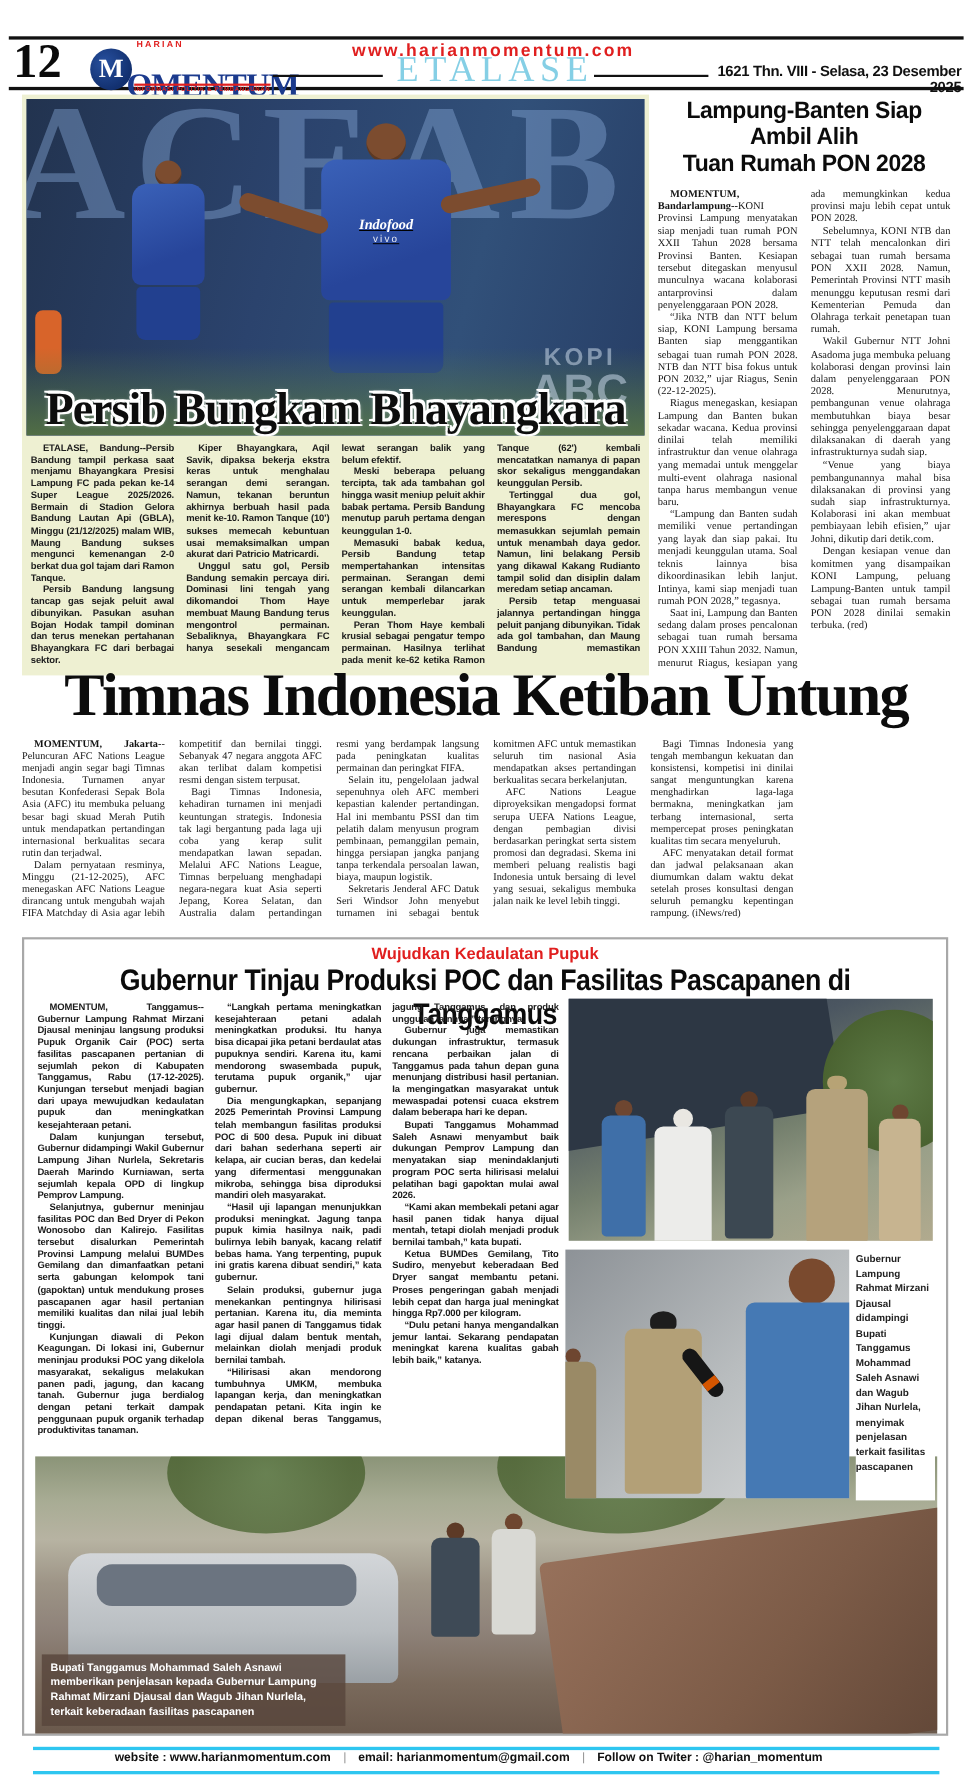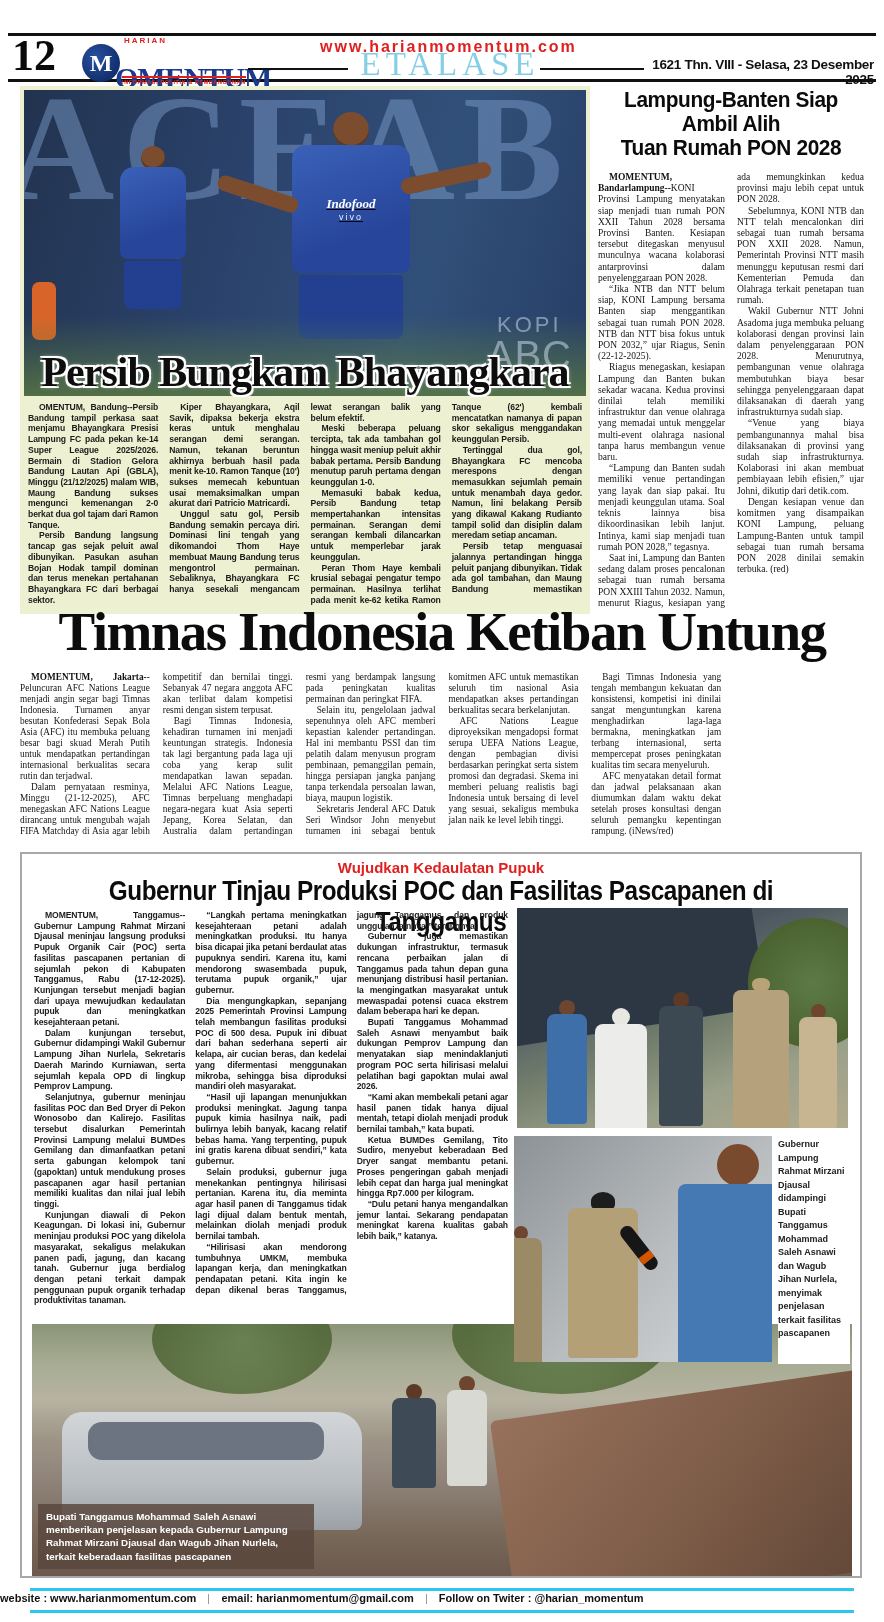--- a/index.html
+++ b/index.html
@@ -24,21 +24,21 @@
   .serifbody { font-family: "Liberation Serif", serif; font-size: 9.5px; line-height: 11.2px; color: #131313; text-align: justify; overflow: hidden; column-fill: auto; }
   .sansbody { font-family: "Liberation Sans", sans-serif; font-size: 8.6px; line-height: 10.7px; font-weight: 700; color: #1c1c1c; letter-spacing: -.1px; text-align: justify; overflow: hidden; column-fill: auto; }
   .serifbody p, .sansbody p { margin: 0; text-indent: 11px; }
   .dateline { font-weight: 700; }
 
   
   .persib-block { position: absolute; left: 20px; top: 86px; width: 570px; height: 528px; background: #eef0d2; }
   .persib-photo { position: absolute; left: 4px; top: 4px; width: 562px; height: 306px; overflow: hidden; background: linear-gradient(105deg, #22334f, #2b436d 40%, #315079 70%, #273e66); }
   .ghost-letters { position: absolute; left: -18px; top: -28px; width: 620px; font-family: "Liberation Serif", serif; font-weight: 900; font-size: 150px; letter-spacing: 8px; color: rgba(130, 165, 210, .45); white-space: nowrap; }
   .pitch { position: absolute; left: 0; bottom: 0; width: 100%; height: 80px; background: linear-gradient(180deg, rgba(0,0,0,0), rgba(96,128,62,.75)); }
-  .board-text { position: absolute; right: 14px; bottom: 22px; text-align: center; font-weight: 400; color: rgba(200, 215, 232, .55); line-height: .95; }
+  .board-text { position: absolute; right: 14px; bottom: 22px; text-align: center; font-weight: 700; color: rgba(200, 215, 232, .55); line-height: .95; }
   .board-text .b1 { font-size: 22px; letter-spacing: 3px; }
   .board-text .b2 { font-size: 40px; letter-spacing: 1px; }
   .player { position: absolute; display: flex; flex-direction: column; align-items: center; text-decoration: underline; }
   .p-head { border-radius: 50%; background: #7c4c2f; box-shadow: inset 0 -3px 0 rgba(0,0,0,.25); }
   .p-torso { border-radius: 14px 14px 8px 8px; background: linear-gradient(160deg, #3a61b8, #27459a 70%); margin-top: -3px; display: flex; flex-direction: column; align-items: center; justify-content: center; color: #fff; }
   .p-shorts { border-radius: 4px 4px 8px 8px; background: #22408f; margin-top: 2px; }
   .p-arm { position: absolute; background: #7c4c2f; border-radius: 8px; }
   .jersey-sponsor { font-family: "Liberation Serif", serif; font-style: italic; font-weight: 700; font-size: 13px; }
   .jersey-brand { font-size: 9px; letter-spacing: 2px; opacity: .9; }
   .steward { position: absolute; left: 8px; bottom: 56px; width: 24px; height: 58px; border-radius: 7px; background: #d8642a; }
@@ -70,21 +70,21 @@
   .mic::after { content: ""; position: absolute; left: 0; top: 34px; width: 14px; height: 8px; background: #d45500; }
   .cap-side { position: absolute; left: 756px; top: 284px; width: 72px; height: 226px; background: #fff; font-size: 9px; line-height: 13.5px; font-weight: 700; color: #222; text-align: left; z-index: 2; overflow: hidden; }
   .gub-photo3 { position: absolute; left: 10px; top: 470px; width: 820px; height: 252px; overflow: hidden; background: linear-gradient(180deg, #8b9478 0%, #a8ac94 16%, #b7b3a2 30%, #9d9486 46%, #8f837a 62%, #7a6a5c 82%, #6a594c 100%); z-index: 1; }
   .car { position: absolute; left: 30px; top: 88px; width: 300px; height: 118px; border-radius: 20px 26px 8px 8px; background: linear-gradient(180deg, #d3d6d9, #b9bec2 60%, #9aa0a5); }
   .car-glass { position: absolute; left: 26px; top: 10px; width: 236px; height: 38px; border-radius: 14px; background: #6b7480; }
   .dryer { position: absolute; right: -30px; top: 70px; width: 380px; height: 200px; transform: rotate(-8deg); background: linear-gradient(135deg, #97715b, #7c5b47 55%, #5f4536); border-radius: 6px; }
   .cap-bottom { position: absolute; left: 16px; top: 650px; width: 276px; min-height: 64px; background: rgba(88, 70, 60, .82); color: #fff; font-weight: 700; font-size: 9.8px; line-height: 13.2px; padding: 6px 8px; z-index: 3; }
 
   
   .foot-line { position: absolute; left: 30px; width: 824px; height: 3px; background: #2ec6f0; }
-  .foot-text { position: absolute; left: 0; top: 1592px; width: 852px; font-size: 11px; font-weight: 700; color: #111; }
+  .foot-text { position: absolute; left: 0; top: 1592px; width: 852px; text-align: center; font-size: 11px; font-weight: 700; color: #111; }
   .foot-sep { display: inline-block; width: 1px; height: 10px; background: #9a9a9a; margin: 0 12px; vertical-align: middle; }
 </style>
 </head>
 <body>
 
 <div class="page">
 
   <div class="rule-black" style="top:33px;height:2.5px;"></div>
   <div class="rule-black" style="top:79px;height:3px;"></div>
 
@@ -127,21 +127,21 @@
         <div class="p-arm" style="right:-82px;top:58px;width:92px;height:16px;transform:rotate(-12deg);"></div>
       </div>
       <div class="pitch"></div>
       <div class="board-text">
         <div class="b1">KOPI</div>
         <div class="b2">ABC</div>
       </div>
     </div>
     <div class="persib-headline">Persib Bungkam Bhayangkara</div>
     <div class="persib-body sansbody">
-      <p class="lead"><strong class="dateline">OMENTUM, Bandung--</strong><span>Persib Bandung tampil perkasa saat menjamu Bhayangkara Presisi Lampung FC pada pekan ke-14 Super League 2025/2026. Bermain di Stadion Gelora Bandung Lautan Api (GBLA), Minggu (21/12/2025) malam WIB, Maung Bandung sukses mengunci kemenangan 2-0 berkat dua gol tajam dari Ramon Tanque.</span></p>
+      <p class="lead"><strong class="dateline">ETALASE, Bandung--</strong><span>Persib Bandung tampil perkasa saat menjamu Bhayangkara Presisi Lampung FC pada pekan ke-14 Super League 2025/2026. Bermain di Stadion Gelora Bandung Lautan Api (GBLA), Minggu (21/12/2025) malam WIB, Maung Bandung sukses mengunci kemenangan 2-0 berkat dua gol tajam dari Ramon Tanque.</span></p>
       <div>
           <p>Persib Bandung langsung tancap gas sejak peluit awal dibunyikan. Pasukan asuhan Bojan Hodak tampil dominan dan terus menekan pertahanan Bhayangkara FC dari berbagai sektor.</p>
           <p>Kiper Bhayangkara, Aqil Savik, dipaksa bekerja ekstra keras untuk menghalau serangan demi serangan. Namun, tekanan beruntun akhirnya berbuah hasil pada menit ke-10. Ramon Tanque (10') sukses memecah kebuntuan usai memaksimalkan umpan akurat dari Patricio Matricardi.</p>
           <p>Unggul satu gol, Persib Bandung semakin percaya diri. Dominasi lini tengah yang dikomandoi Thom Haye membuat Maung Bandung terus mengontrol permainan. Sebaliknya, Bhayangkara FC hanya sesekali mengancam lewat serangan balik yang belum efektif.</p>
           <p>Meski beberapa peluang tercipta, tak ada tambahan gol hingga wasit meniup peluit akhir babak pertama. Persib Bandung menutup paruh pertama dengan keunggulan 1-0.</p>
           <p>Memasuki babak kedua, Persib Bandung tetap mempertahankan intensitas permainan. Serangan demi serangan kembali dilancarkan untuk memperlebar jarak keunggulan.</p>
           <p>Peran Thom Haye kembali krusial sebagai pengatur tempo permainan. Hasilnya terlihat pada menit ke-62 ketika Ramon Tanque (62') kembali mencatatkan namanya di papan skor sekaligus menggandakan keunggulan Persib.</p>
           <p>Tertinggal dua gol, Bhayangkara FC mencoba merespons dengan memasukkan sejumlah pemain untuk menambah daya gedor. Namun, lini belakang Persib yang dikawal Kakang Rudianto tampil solid dan disiplin dalam meredam setiap ancaman.</p>
           <p>Persib tetap menguasai jalannya pertandingan hingga peluit panjang dibunyikan. Tidak ada gol tambahan, dan Maung Bandung memastikan kemenangan meyakinkan 2-0 atas Bhayangkara FC. (iNews)</p>
         </div>

